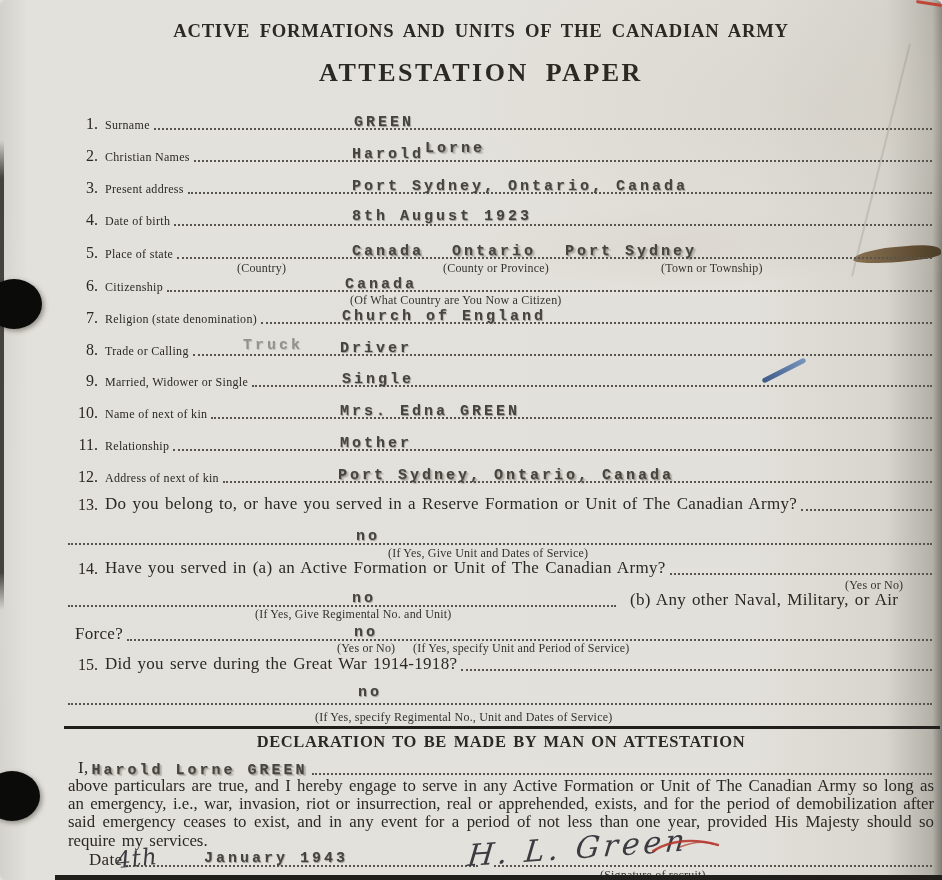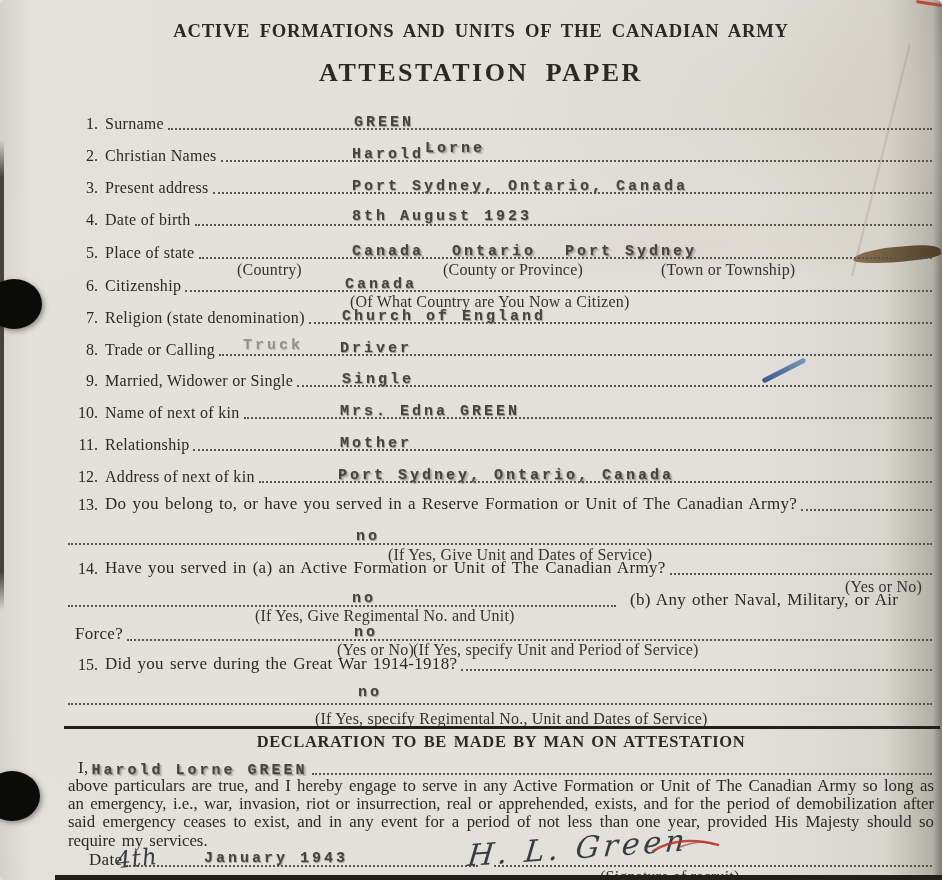--- a/index.html
+++ b/index.html
@@ -13,33 +13,33 @@
     background:
       radial-gradient(ellipse 500px 260px at 88% 12%, rgba(208,203,193,.45), transparent 70%),
       radial-gradient(ellipse 300px 60px at 72% 28%, rgba(186,160,148,.12), transparent 70%),
       radial-gradient(ellipse 400px 500px at 15% 60%, rgba(226,224,218,.6), transparent 75%),
       linear-gradient(90deg,#d3d1cb 0%,#e3e1db 3%,#e2e0da 80%,#d8d5ce 94%,#b3b0a8 99%,#7e7b73 100%);
     color:#2b2923;
     border-radius:6px;
   }
   .ln{position:absolute;left:68px;right:8px;display:flex;align-items:flex-end;height:22px;}
   .num{flex:0 0 30px;text-align:right;margin-right:7px;font-size:16px;color:#2b2923;white-space:nowrap;}
-  .lbl{font-size:16px;letter-spacing:.3px;white-space:nowrap;color:#2b2923;}
+  .lbl{font-size:12px;letter-spacing:.3px;white-space:nowrap;color:#2b2923;}
   .qtext{font-size:17px;word-spacing:1.5px;}
   .dots{flex:1 1 auto;border-bottom:2px dotted #56544d;height:0;margin:0 2px 3px 4px;min-width:8px;}
   .dseg{flex:0 0 auto;}
   .typed{
     font-family:"Liberation Mono","DejaVu Sans Mono",monospace;
     font-size:15px;font-weight:700;letter-spacing:3px;color:#46443f;
     text-shadow:.7px .6px .8px rgba(70,68,62,.45);white-space:nowrap;
   }
   .tv{position:absolute;bottom:2px;}
   .faint{opacity:.5;}
   .echo{text-shadow:.7px .6px .8px rgba(70,68,62,.45),2.5px 2px 1px rgba(90,88,80,.28);}
-  .small{position:absolute;font-size:16px;color:#34332e;white-space:nowrap;letter-spacing:.2px;}
+  .small{position:absolute;font-size:12px;color:#34332e;white-space:nowrap;letter-spacing:.2px;}
   .hdr1{position:absolute;top:20px;left:40px;right:20px;text-align:center;
     font-size:19px;font-weight:700;letter-spacing:.8px;word-spacing:4px;transform:scaleX(.98);}
   .hdr2{position:absolute;top:58px;left:40px;right:20px;text-align:center;
     font-size:26px;font-weight:700;letter-spacing:2.5px;word-spacing:8px;}
   .rule{position:absolute;top:726px;left:64px;right:2px;height:2.5px;background:#201f1c;}
   .decl-head{position:absolute;top:732px;left:68px;right:8px;text-align:center;
     font-size:16.5px;font-weight:700;letter-spacing:.6px;word-spacing:2px;}
   .decl-body{position:absolute;top:777px;left:68px;right:8px;
     font-size:16.8px;line-height:18.2px;word-spacing:2px;text-align:justify;color:#2b2923;}
   .botrule{position:absolute;top:875px;left:55px;right:0;height:5px;background:#201f1c;}

